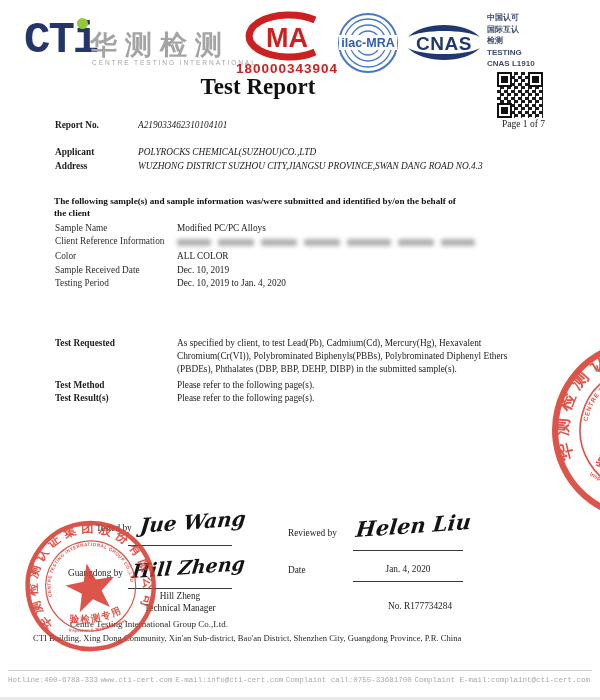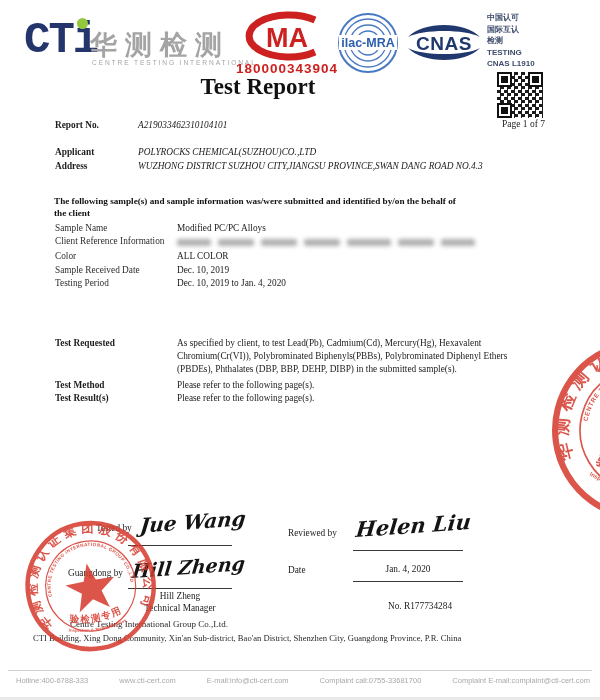--- a/index.html
+++ b/index.html
@@ -67,22 +67,22 @@
   
   .stamp{position:absolute;z-index:5;opacity:.87;}
   .stamp-left{left:16px;top:511px;transform:rotate(-10deg);}
   .stamp-right{left:538px;top:326px;transform:rotate(14deg);}
 
   
   .foot-company{position:absolute;left:70px;top:619px;font-size:9px;color:#2a2a2a;white-space:nowrap;}
   .foot-addr{position:absolute;left:33px;top:633px;font-size:8.6px;color:#2a2a2a;white-space:nowrap;}
   .foot-line{position:absolute;left:8px;right:8px;top:670px;height:1px;background:#cfcfcf;}
   .contacts{position:absolute;left:8px;right:10px;top:676px;display:flex;
-    justify-content:space-between;font-family:Liberation Sans, sans-serif;
-    font-size:7.5px;color:#a9a9a9;white-space:nowrap;margin-left:8px;}
+    justify-content:space-between;font-family:Liberation Mono, monospace;
+    font-size:7.5px;color:#a9a9a9;white-space:nowrap;}
   .bottom-bar{position:absolute;left:0;right:0;bottom:0;height:3px;background:#e9e9e9;}
 </style>
 </head>
 <body>
 
 <div class="page">
 
   <div class="cti-logo">
     <div class="cti-word">CTi</div>
     <div class="cti-dot"></div>

